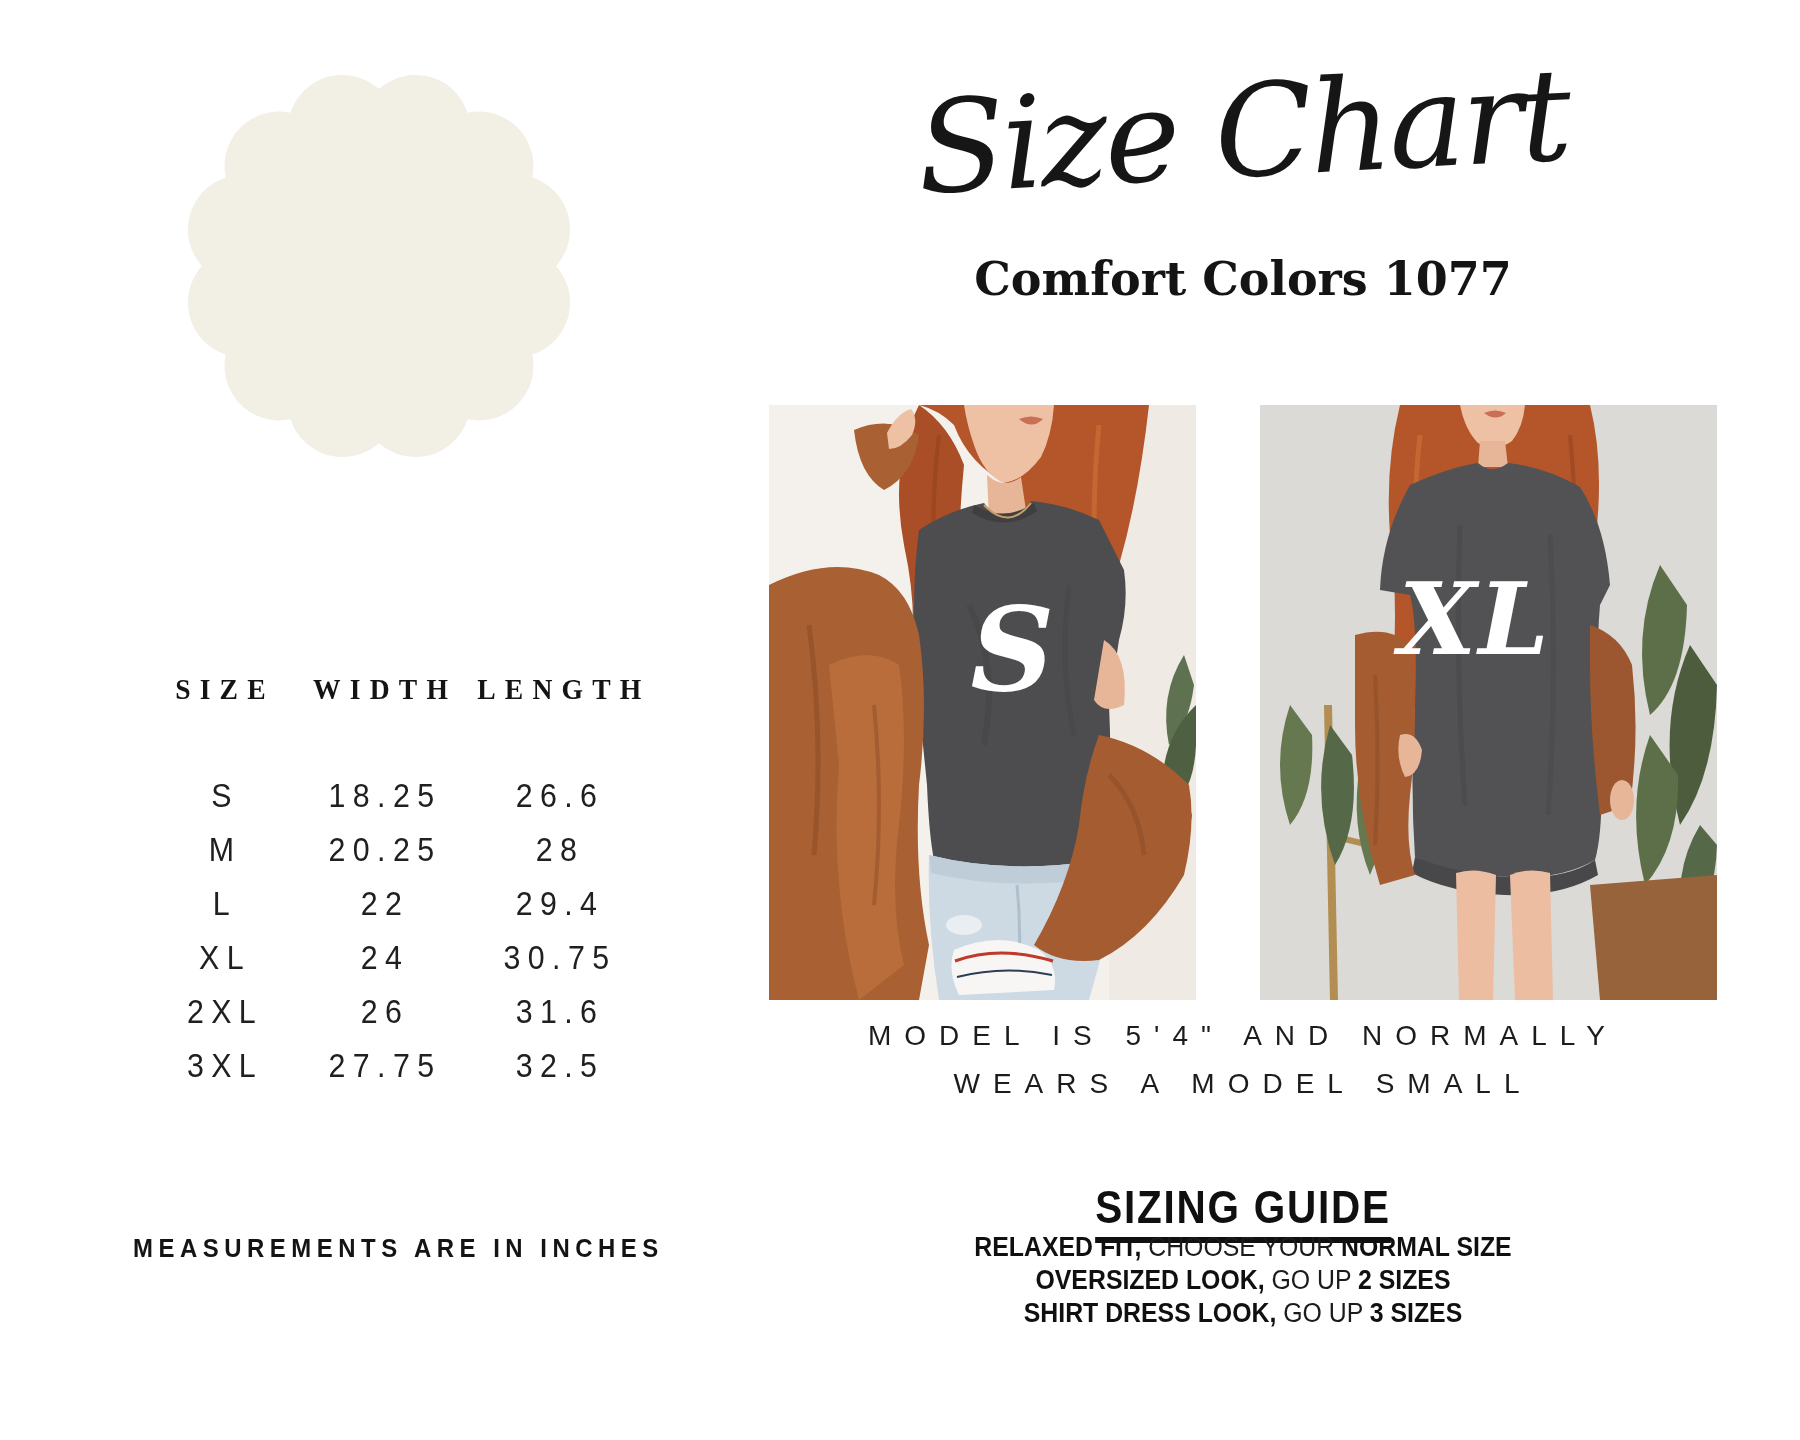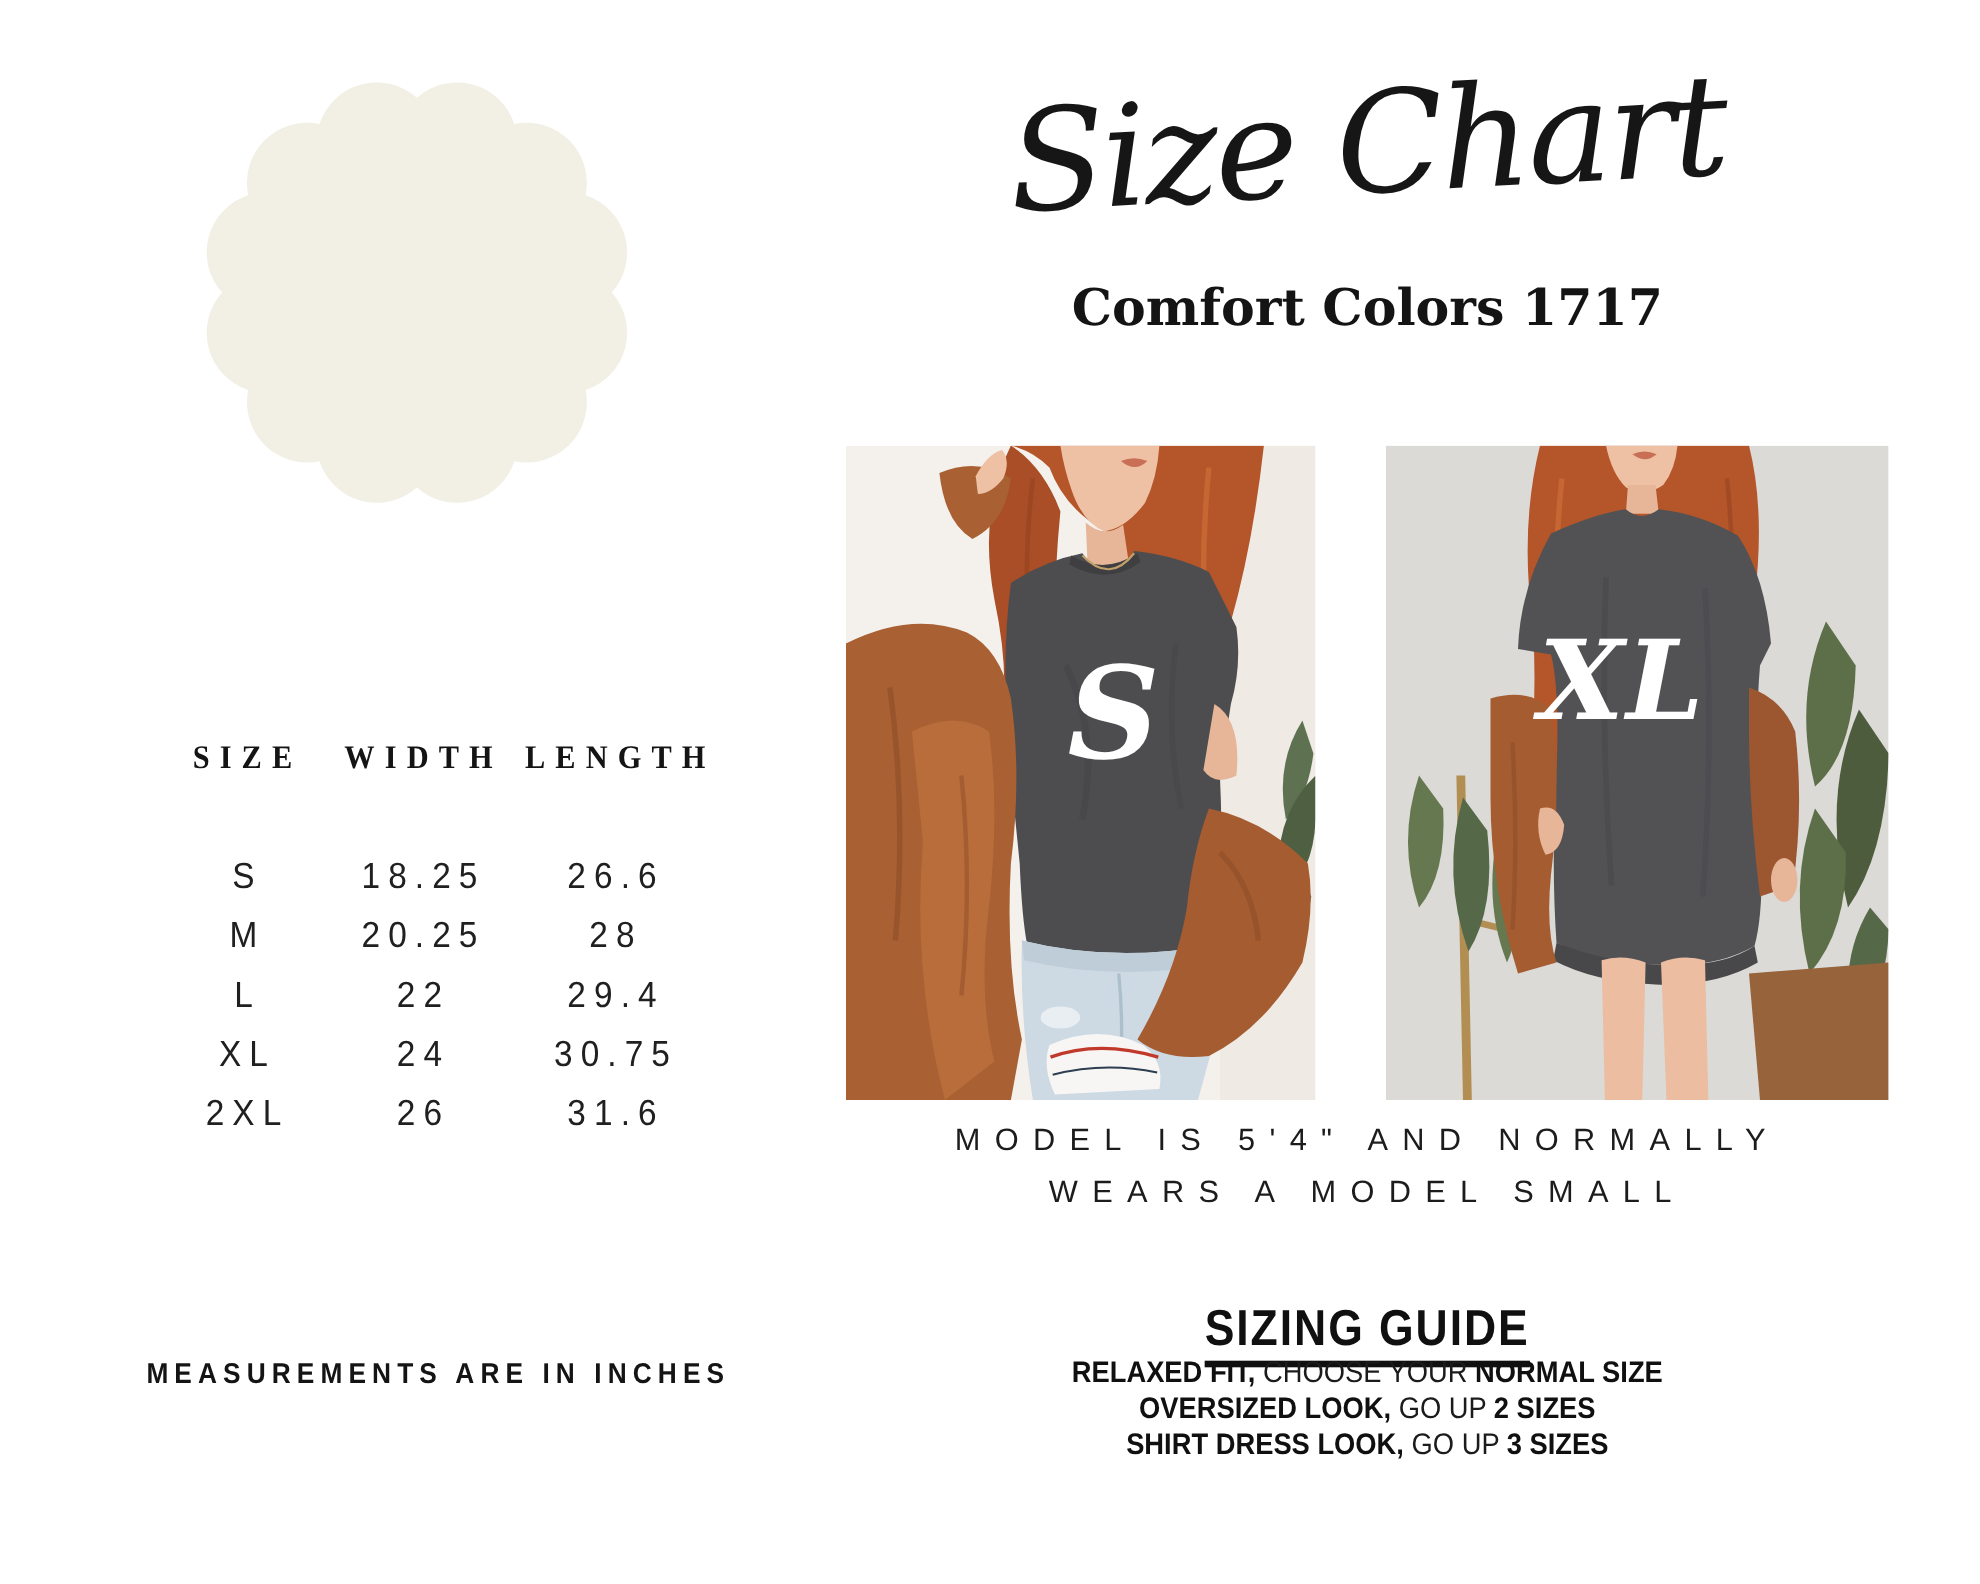--- a/index.html
+++ b/index.html
@@ -70,21 +70,21 @@
 
   <svg id="flower" viewBox="0 0 410 410" aria-hidden="true">
     <path fill="#f2efe4" d="M383 205
       A55 55 0 0 1 359.1 294 A55 55 0 0 1 294 359.1 A55 55 0 0 1 205 383
       A55 55 0 0 1 116 359.1 A55 55 0 0 1 50.9 294 A55 55 0 0 1 27 205
       A55 55 0 0 1 50.9 116 A55 55 0 0 1 116 50.9 A55 55 0 0 1 205 27
       A55 55 0 0 1 294 50.9 A55 55 0 0 1 359.1 116 A55 55 0 0 1 383 205 Z"></path>
   </svg>
 
   <div id="title" class="right-col">Size Chart</div>
-  <div id="subtitle" class="right-col">Comfort Colors 1717</div>
+  <div id="subtitle" class="right-col">Comfort Colors 1077</div>
 
   <div id="size-table">
     <div class="t-head">
       <span>SIZE</span>
       <span>WIDTH</span>
       <span>LENGTH</span>
     </div>
     <div class="t-row">
       <span>S</span>
       <span>18.25</span>
@@ -103,20 +103,25 @@
     <div class="t-row">
       <span>XL</span>
       <span>24</span>
       <span>30.75</span>
     </div>
     <div class="t-row">
       <span>2XL</span>
       <span>26</span>
       <span>31.6</span>
     </div>
+    <div class="t-row">
+      <span>3XL</span>
+      <span>27.75</span>
+      <span>32.5</span>
+    </div>
   </div>
 
   <div id="measure-note-wrap">
     <span id="measure-note">MEASUREMENTS ARE IN INCHES</span>
   </div>
 
   <div id="photo-s" class="photo">
     <svg viewBox="0 0 427 595" preserveAspectRatio="none" aria-hidden="true">
       <rect width="427" height="595" fill="#f4f1ed"></rect>
       <rect x="340" width="87" height="595" fill="#efeae4"></rect>

